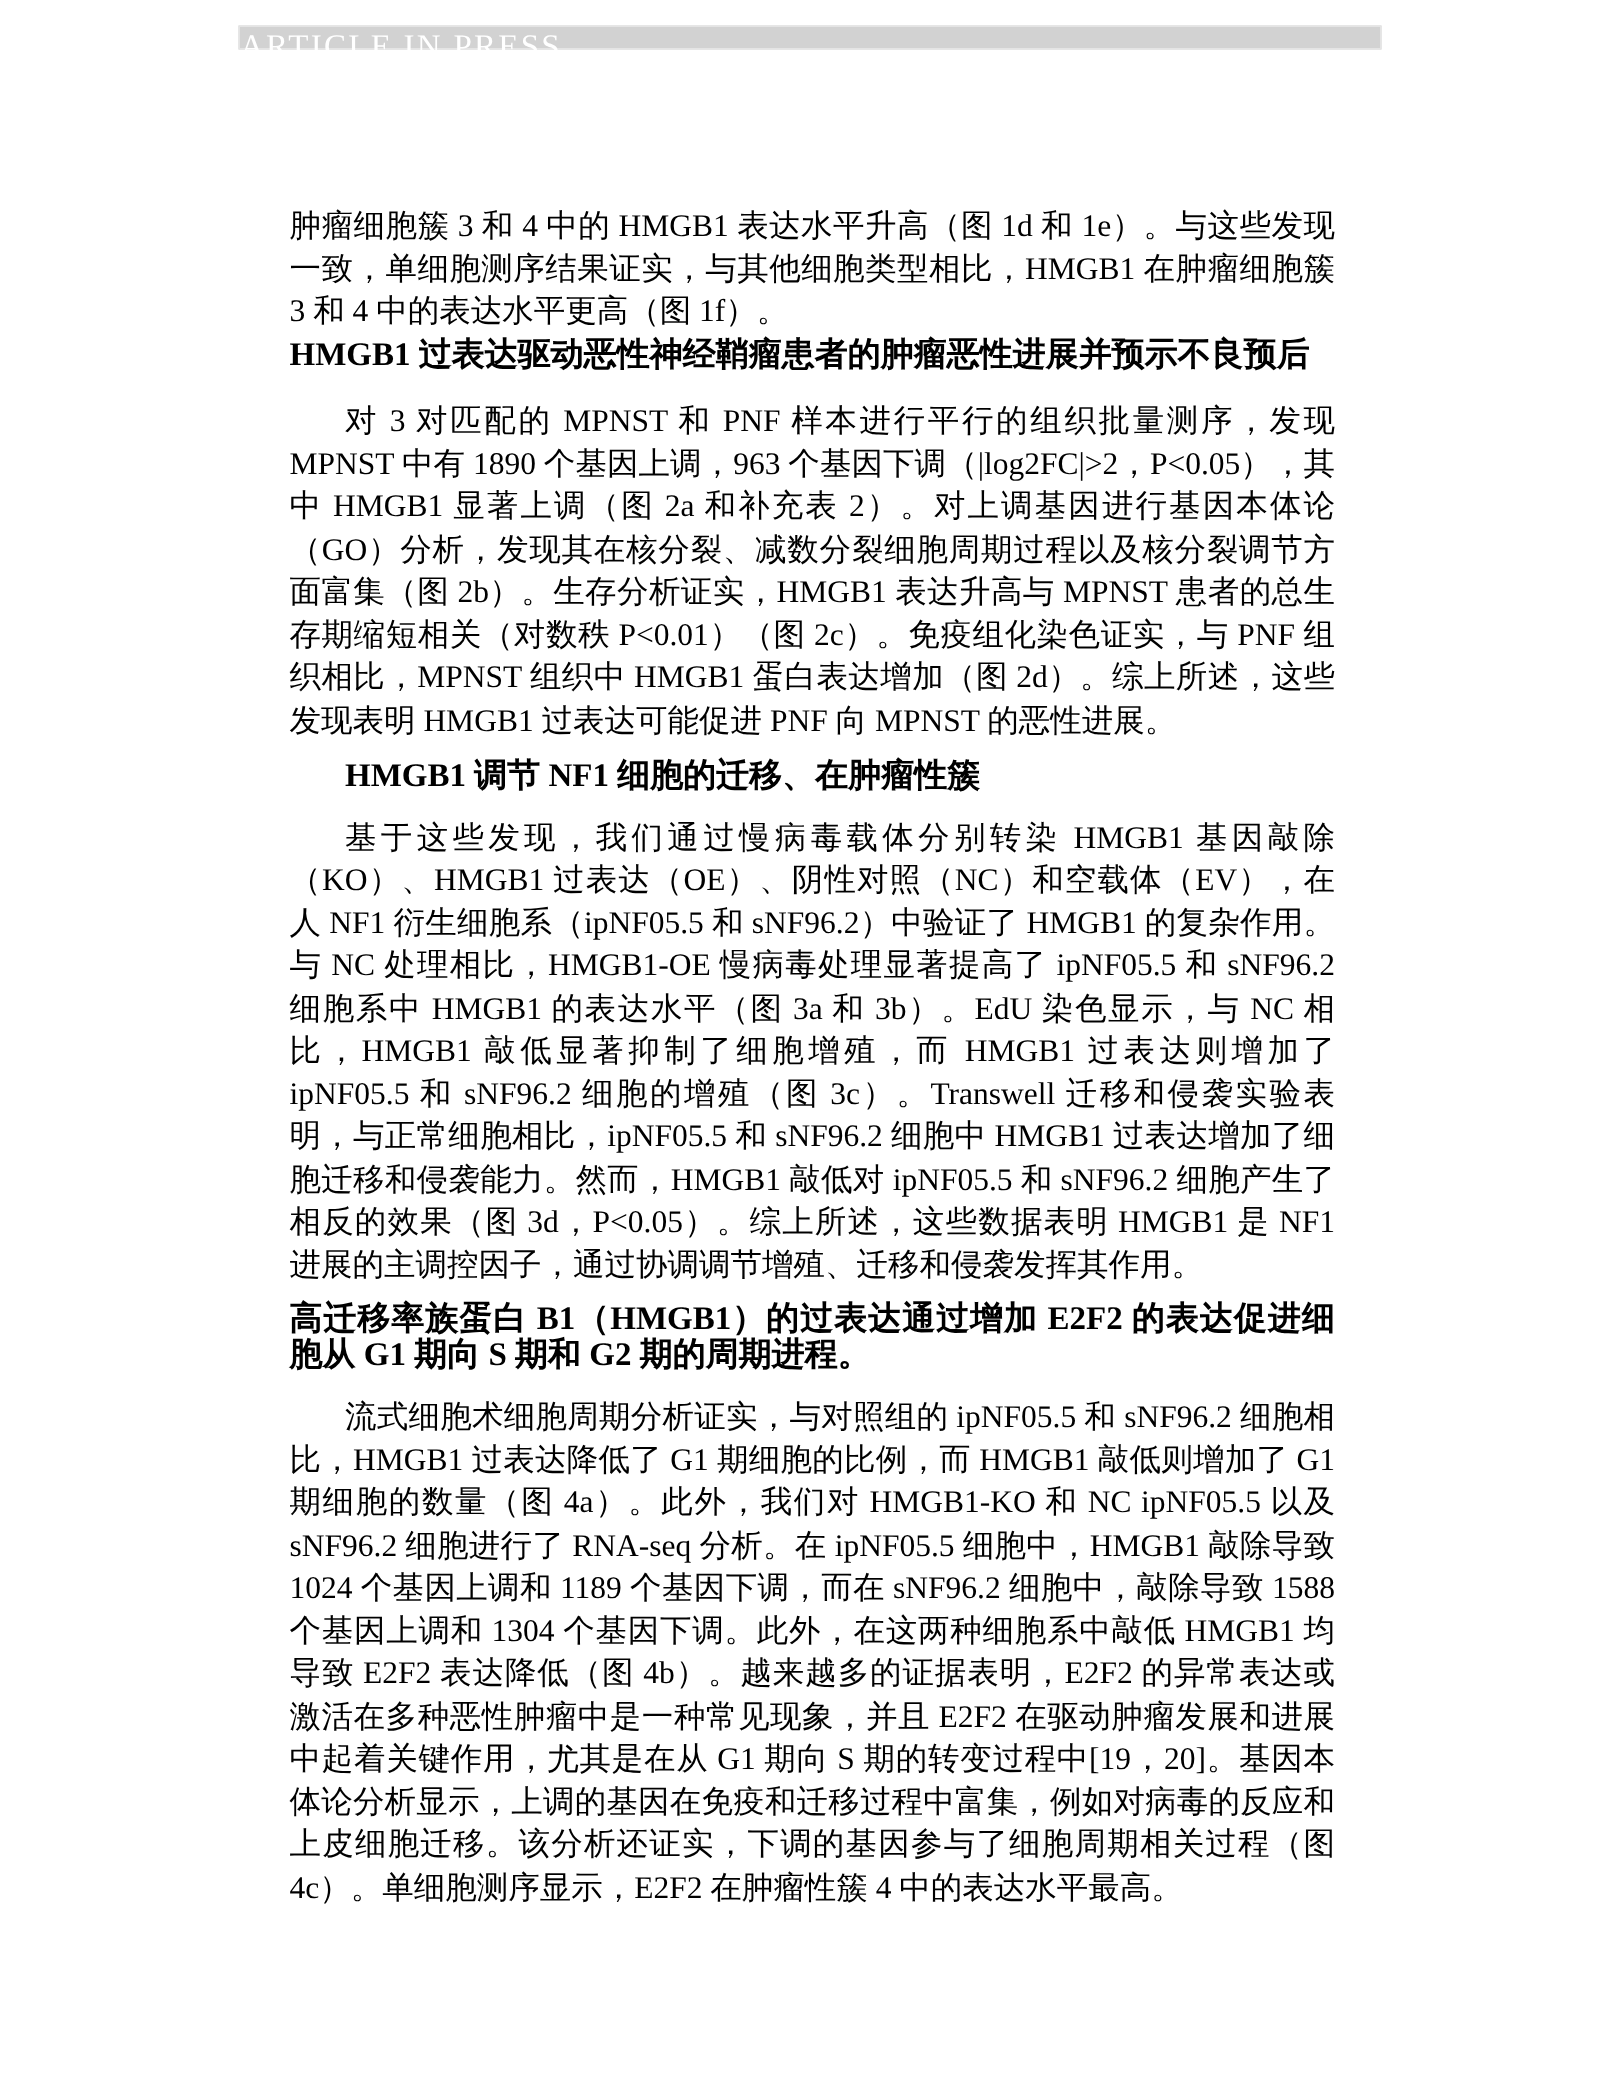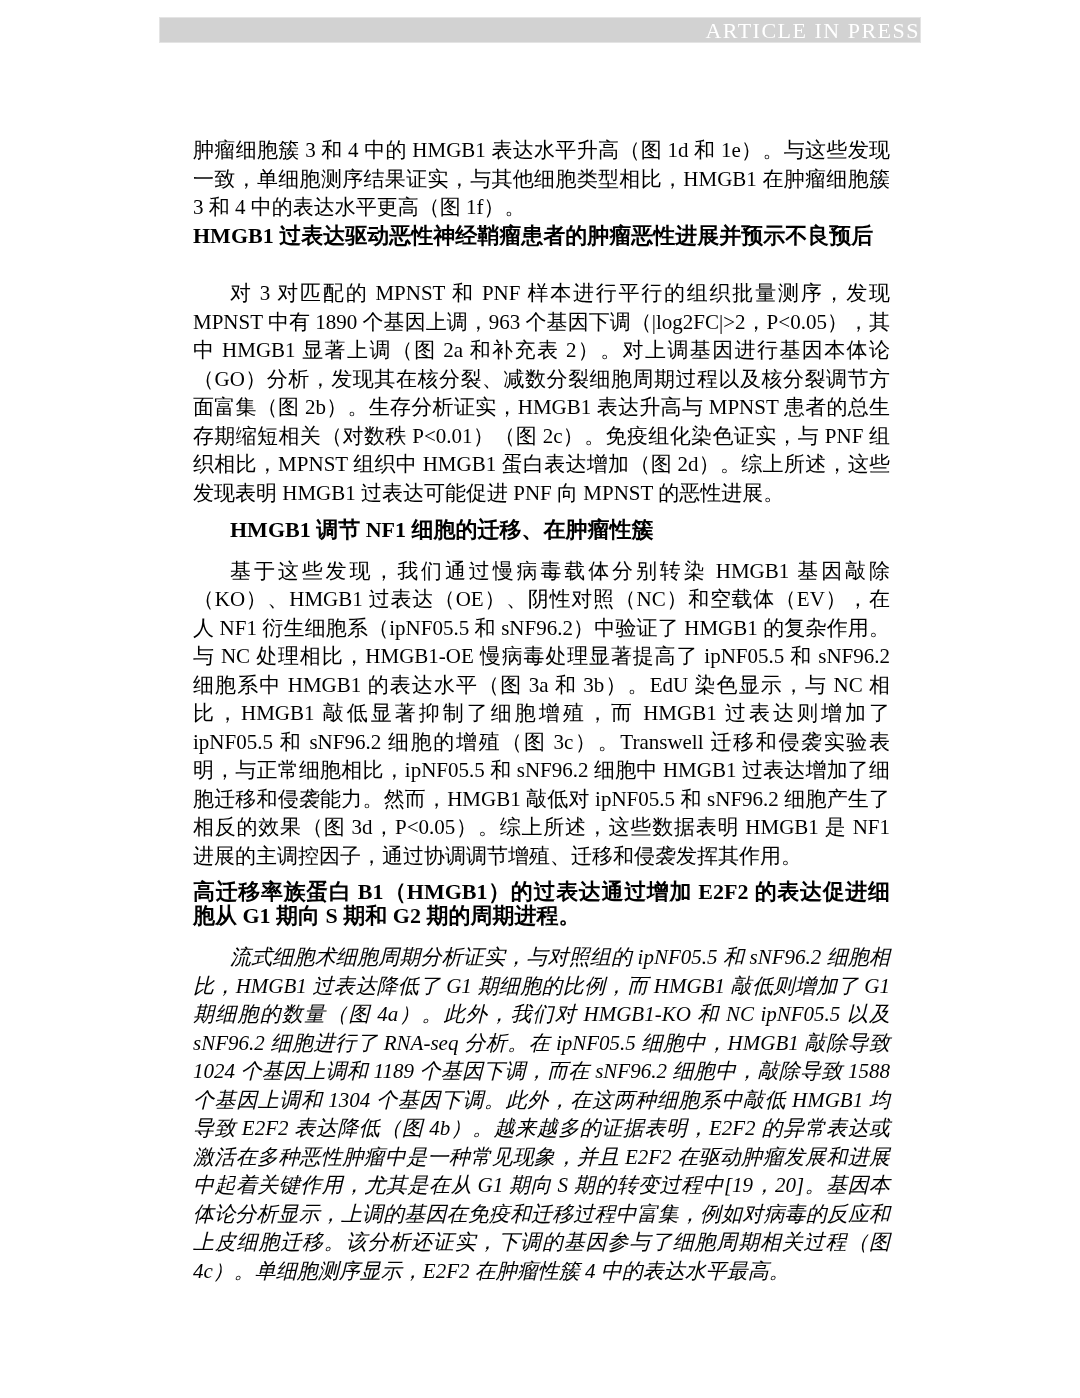--- a/index.html
+++ b/index.html
@@ -12,25 +12,25 @@
     width: 1080px;
     height: 1398px;
     background: #ffffff;
     overflow: hidden;
   }
   .banner {
     position: absolute;
     left: 159px;
     top: 17px;
     width: 762px;
-    height: 26px;
+    height: 16px;
     background: #d2d2d2;
     border: 1px solid #e4e4e4;
     box-sizing: border-box;
-    text-align: right;
+    text-align: left;
     font-family: "Liberation Serif", "DejaVu Serif", serif;
     font-size: 22px;
     line-height: 25px;
     letter-spacing: 1.5px;
     color: #ffffff;
   }
   .content {
     position: absolute;
     left: 193px;
     top: 136px;
@@ -50,23 +50,23 @@
   .heading {
     font-weight: bold;
     margin: 0;
     font-size: 22px;
   }
   .heading.indent {
     text-indent: 37px;
   }
   .heading.m-top-sm { margin-top: 9px; }
   .heading.m-top-md { margin-top: 10px; }
-  .para.m-top-lg { margin-top: 29px; }
+  .para.m-top-lg { margin-top: 16px; }
   .para.m-top-md { margin-top: 12px; }
-  .para.m-top-xl { margin-top: 15px; font-style: italic; }
+  .para.m-top-xl { margin-top: 15px; }
   .heading.tight {
     line-height: 24px;
   }
 </style>
 </head>
 <body>
 
 <div class="page">
 
   <header class="banner">

